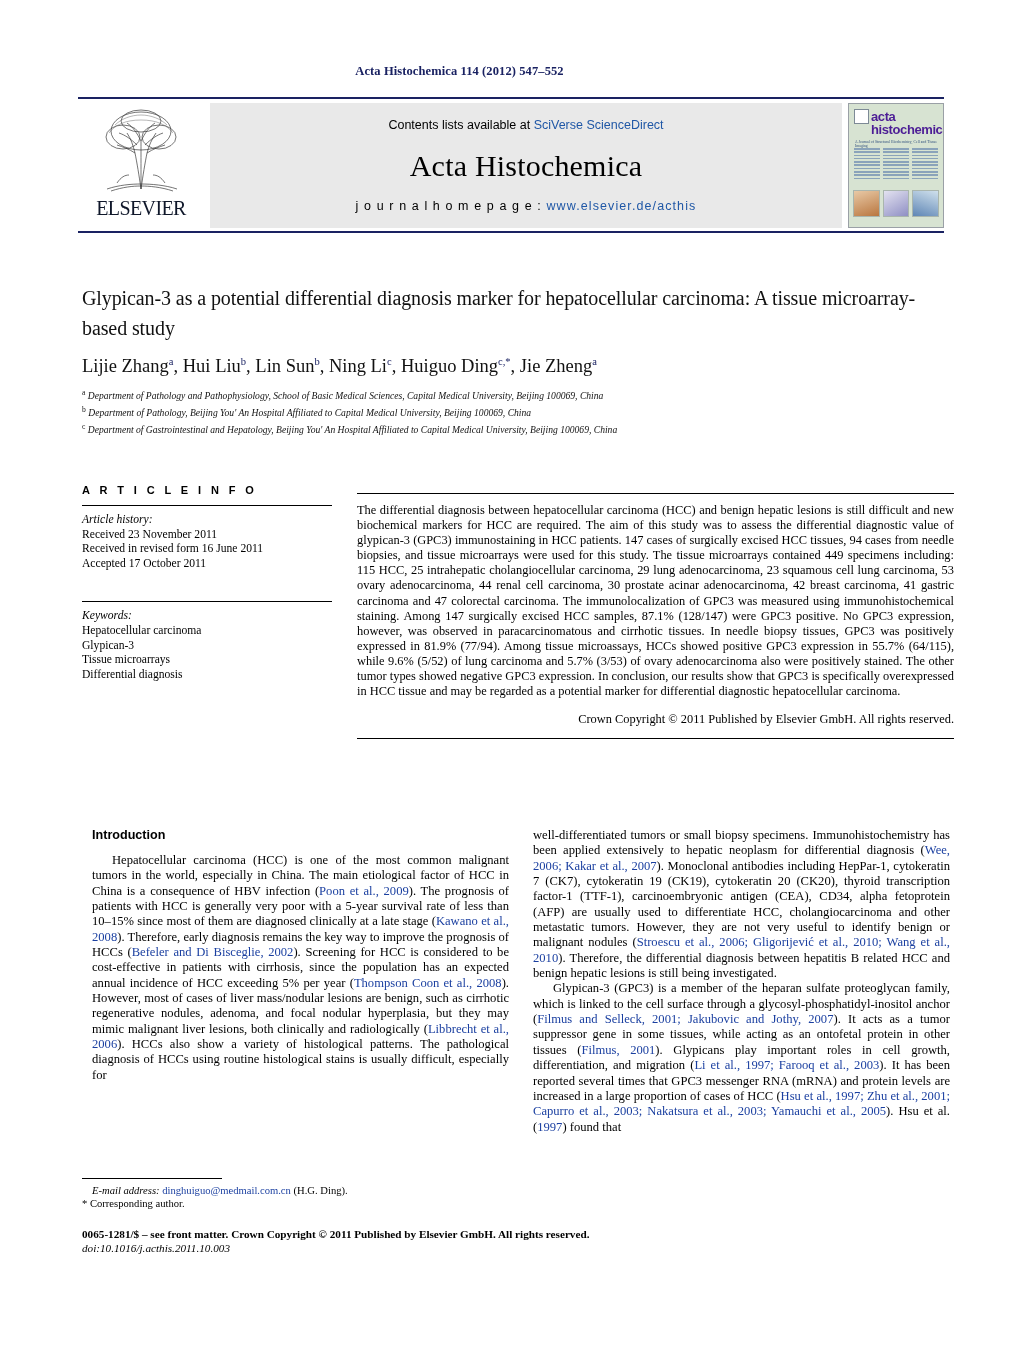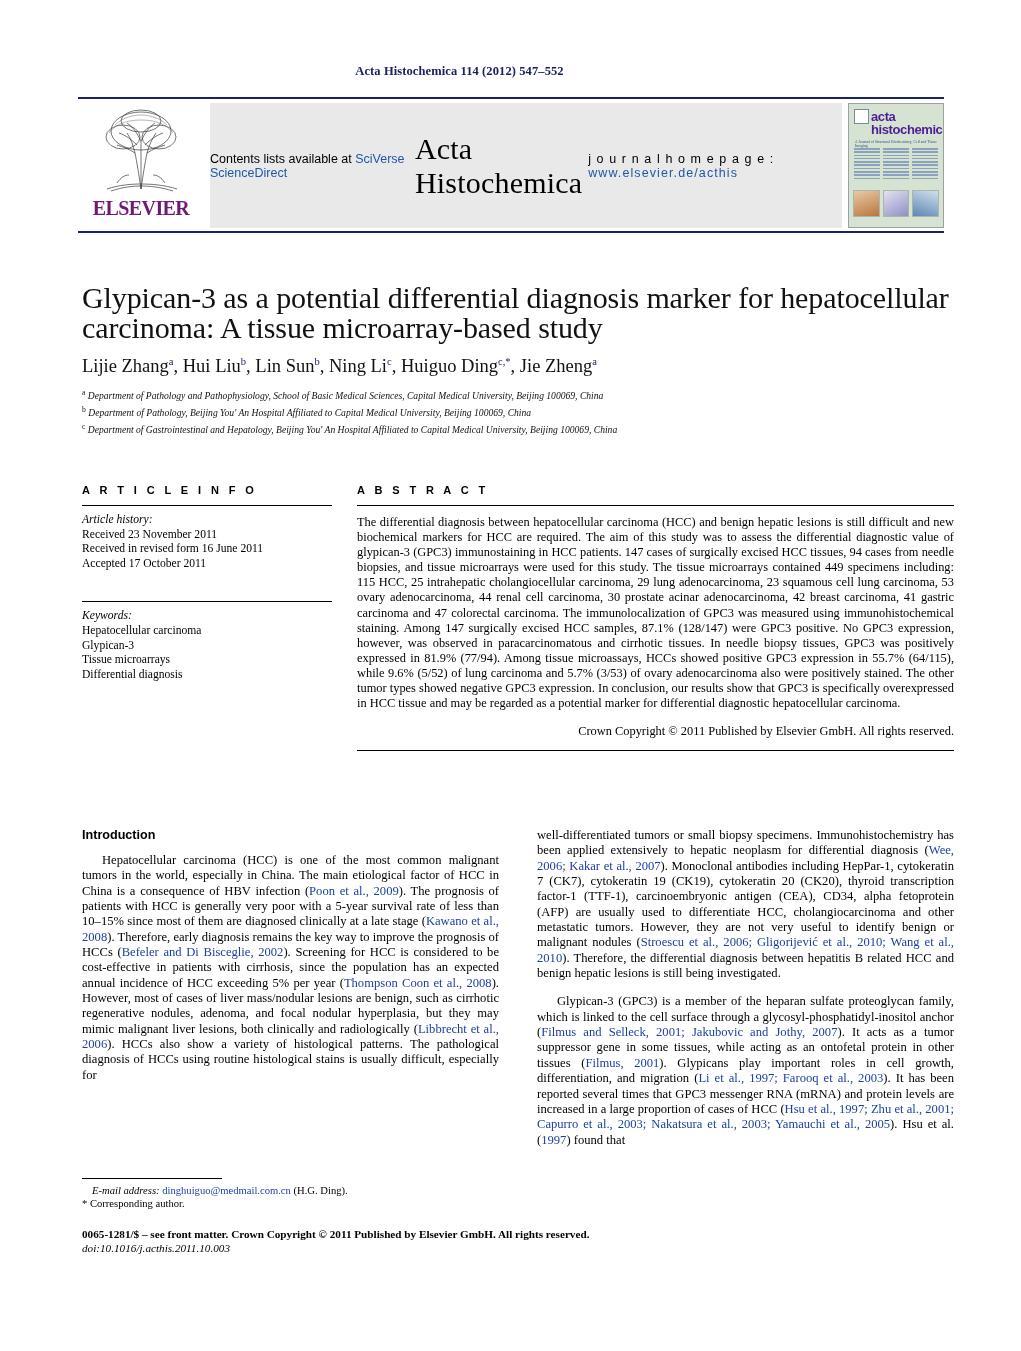--- a/index.html
+++ b/index.html
@@ -68,32 +68,32 @@
   .tree-box {
     width: 108px;
     height: 92px;
     position: relative;
     overflow: hidden;
   }
   .elsevier-word {
     font-family: "Liberation Serif", serif;
     font-size: 20px;
     letter-spacing: -0.6px;
-    color: #701a75;
-    font-weight: bold;
+    color: #0f172a;
+    font-weight: normal;
     line-height: 1;
     margin-top: 1px;
   }
   .mast-center {
     flex: 1 1 auto;
     background: #e9e9e9;
     margin-left: 6px;
     margin-right: 6px;
     display: flex;
-    flex-direction: row;
+    flex-direction: column;
     align-items: center;
     justify-content: space-between;
     padding: 15px 0 15px 0;
     box-sizing: border-box;
   }
   .contents-line {
     font-family: "Liberation Sans", sans-serif;
     font-size: 12.5px;
     color: #000;
   }
@@ -180,21 +180,21 @@
   .cv3 { background: linear-gradient(200deg,#cfe0ec,#5f86b5); }
 
   
   .title-block {
     position: absolute;
     left: 82px; top: 283px;
     width: 872px;
   }
   .paper-title {
     font-family: "Liberation Serif", serif;
-    font-size: 30px;
+    font-size: 20px;
     line-height: 30px;
     color: #111;
     margin: 0;
     font-weight: normal;
     letter-spacing: -0.1px;
   }
   .authors {
     margin-top: 13px;
     font-family: "Liberation Serif", serif;
     font-size: 18.5px;
@@ -273,45 +273,45 @@
     margin-top: 13px;
   }
   .abs-bottom-rule {
     border-top: 0.8px solid #000;
     margin-top: 11px;
   }
 
   
   .body-cols {
     position: absolute;
-    left: 82px; top: 828px;
+    left: 92px; top: 828px;
     width: 872px;
     display: flex;
-    gap: 38px;
+    gap: 24px;
   }
   .bcol {
     width: 417px;
     flex: 0 0 417px;
   }
   .body-head {
     font-family: "Liberation Sans", sans-serif;
     font-weight: bold;
     font-size: 12.6px;
     margin: 0 0 11px 0;
   }
   .bpara {
     font-size: 12.6px;
     line-height: 15.35px;
     text-align: justify;
     margin: 0;
     text-indent: 20px;
     color: #000;
   }
   .bpara + .bpara {
-    margin-top: 13px;
+    margin-top: 0;
   }
   .ref {
     color: #1a3fa0;
   }
 
   
   .footnote {
     position: absolute;
     left: 82px; top: 1178px;
     width: 417px;
@@ -483,21 +483,20 @@
           <span class="lbl">Keywords:</span>
           <span>Hepatocellular carcinoma</span><br>
           <span>Glypican-3</span><br>
           <span>Tissue microarrays</span><br>
           <span>Differential diagnosis</span>
         </div>
       </div>
     </div>
 
     <div class="col-abs">
-      <div class="sechead">A B S T R A C T</div>
       <div class="hrule"></div>
       <p class="abstract-text">The differential diagnosis between hepatocellular carcinoma (HCC) and benign hepatic lesions is still difficult and new biochemical markers for HCC are required. The aim of this study was to assess the differential diagnostic value of glypican-3 (GPC3) immunostaining in HCC patients. 147 cases of surgically excised HCC tissues, 94 cases from needle biopsies, and tissue microarrays were used for this study. The tissue microarrays contained 449 specimens including: 115 HCC, 25 intrahepatic cholangiocellular carcinoma, 29 lung adenocarcinoma, 23 squamous cell lung carcinoma, 53 ovary adenocarcinoma, 44 renal cell carcinoma, 30 prostate acinar adenocarcinoma, 42 breast carcinoma, 41 gastric carcinoma and 47 colorectal carcinoma. The immunolocalization of GPC3 was measured using immunohistochemical staining. Among 147 surgically excised HCC samples, 87.1% (128/147) were GPC3 positive. No GPC3 expression, however, was observed in paracarcinomatous and cirrhotic tissues. In needle biopsy tissues, GPC3 was positively expressed in 81.9% (77/94). Among tissue microassays, HCCs showed positive GPC3 expression in 55.7% (64/115), while 9.6% (5/52) of lung carcinoma and 5.7% (3/53) of ovary adenocarcinoma also were positively stained. The other tumor types showed negative GPC3 expression. In conclusion, our results show that GPC3 is specifically overexpressed in HCC tissue and may be regarded as a potential marker for differential diagnostic hepatocellular carcinoma.</p>
       <div class="abstract-copy">Crown Copyright © 2011 Published by Elsevier GmbH. All rights reserved.</div>
       <div class="abs-bottom-rule"></div>
     </div>
 
   </div>
 
   <div class="body-cols">
     <div class="bcol">

